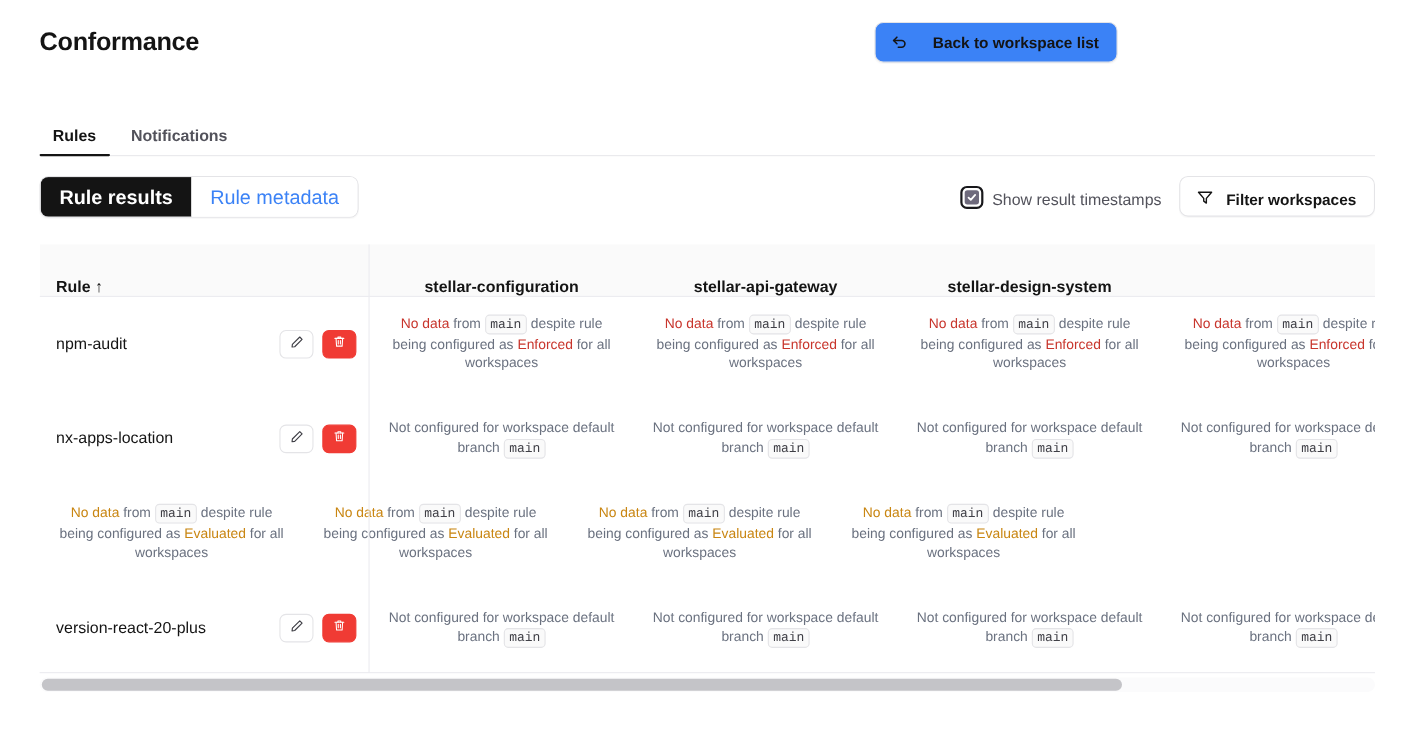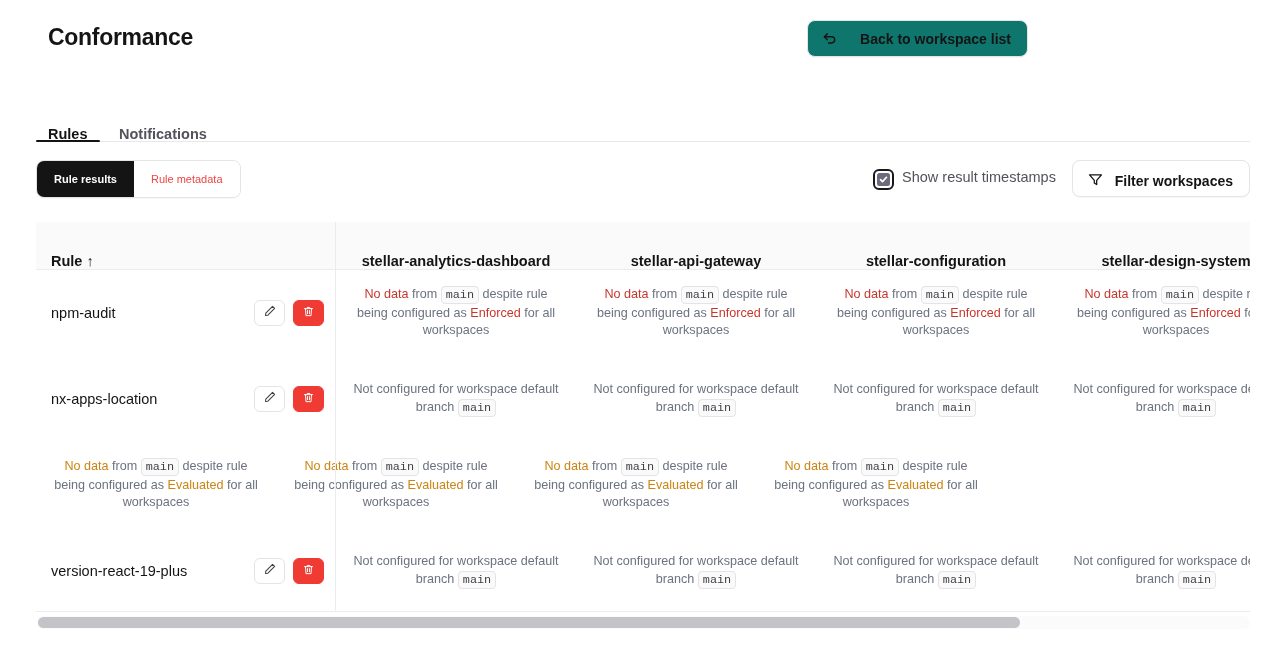--- a/index.html
+++ b/index.html
@@ -9,48 +9,48 @@
     background: #ffffff;
     font-family: "Liberation Sans", sans-serif;
     color: #1a1a1a;
     overflow: hidden;
   }
 
   .page { position: relative; width: 1286px; height: 667px; background: #fff; }
 
   
   .page-header {
-    position: absolute; left: 12px; top: 0; width: 1052px; height: 78px;
+    position: absolute; left: 0; top: 0; width: 1052px; height: 78px;
   }
   .page-title {
     position: absolute; left: 36px; top: 24px;
     font-size: 23px; font-weight: bold; letter-spacing: -0.3px; color: #141414;
   }
   .back-btn {
     position: absolute; right: 36px; top: 20px;
     height: 37px; padding: 0 16px 0 13px;
     display: flex; align-items: center; gap: 22px;
-    background: #0f766e; border: 1px solid #e4e4e7; border-radius: 8px;
+    background: #3b82f6; border: 1px solid #e4e4e7; border-radius: 8px;
     font-size: 14px; font-weight: bold; color: #141414;
     cursor: pointer;
     box-shadow: 0 1px 1px rgba(0,0,0,0.03);
   }
   .back-btn svg { display:block; }
 
   
   .tabs-bar {
     position: absolute; left: 0; top: 104px; width: 1286px; height: 38px;
   }
   .tabs-underline {
     position: absolute; left: 36px; top: 37px; width: 1214px; height: 1px;
     background: #e8e8ec;
   }
   .tab {
     position: absolute; top: 0; height: 38px;
-    display: flex; align-items: flex-end; padding-top: 2px;
+    display: flex; align-items: center; padding-top: 2px;
     font-size: 14.5px; cursor: pointer;
   }
   .tab-rules { left: 48px; font-weight: bold; color: #141414; }
   .tab-notifications { left: 119px; font-weight: bold; color: #52525b; }
   .tab-rules::after {
     content: ""; position: absolute; left: -12px; right: -12px; bottom: 0;
     height: 2.5px; background: #141414; border-radius: 2px;
   }
 
   
@@ -58,28 +58,28 @@
 
   .segmented {
     position: absolute; left: 36px; top: 0;
     display: flex; border: 1px solid #e4e4e7; border-radius: 8px;
     overflow: hidden; background: #fff;
     box-shadow: 0 1px 1px rgba(0,0,0,0.03);
   }
   .seg {
     height: 36px; padding: 0 17px;
     display: flex; align-items: center; justify-content: center;
-    font-size: 11px; cursor: pointer; white-space: nowrap;
+    font-size: 18px; cursor: pointer; white-space: nowrap;
   }
   .seg.active { background: #141414; color: #ffffff; font-weight: bold; }
-  .seg.inactive { background: #fff; color: #ef4444; }
+  .seg.inactive { background: #fff; color: #3b82f6; }
 
   .checkbox-wrap {
     position: absolute; left: 873px; top: 9px;
-    display: flex; align-items: flex-start; gap: 8px; cursor: pointer;
+    display: flex; align-items: flex-end; gap: 8px; cursor: pointer;
   }
   .checkbox {
     width: 21px; height: 21px; border-radius: 6px;
     border: 2.5px solid #18181b;
     display: flex; align-items: center; justify-content: center;
     background: #fff;
     flex: none;
   }
   .checkbox-inner {
     width: 13px; height: 13px; border-radius: 2.5px; background: #6e6a7c;
@@ -235,27 +235,24 @@
   <div class="table-region">
     <div class="table">
 
       <div class="divider-v"></div>
 
       <div class="thead">
         <div class="th th-rule">
           <span>Rule ↑</span>
         </div>
         <div class="th th-ws">
-          <span>stellar-analytics-dashboard</span>
+          <span>stellar-configuration</span>
         </div>
         <div class="th th-ws">
           <span>stellar-api-gateway</span>
-        </div>
-        <div class="th th-ws">
-          <span>stellar-configuration</span>
         </div>
         <div class="th th-ws">
           <span>stellar-design-system</span>
         </div>
 
       </div>
 
       <div id="tbody">
           <div class="trow">
             <div class="td td-rule">
@@ -330,21 +327,21 @@
             </div>
             <div class="td td-ws">
               <div class="cell-text"><span class="status-amber">No data</span><span> from </span><span class="code">main</span><span> despite rule being configured as </span><span class="status-amber">Evaluated</span><span> for all workspaces</span></div>
             </div>
             <div class="td td-ws">
               <div class="cell-text"><span class="status-amber">No data</span><span> from </span><span class="code">main</span><span> despite rule being configured as </span><span class="status-amber">Evaluated</span><span> for all workspaces</span></div>
             </div>
           </div>
           <div class="trow alt">
             <div class="td td-rule">
-              <span class="rule-name">version-react-19-plus</span>
+              <span class="rule-name">version-react-20-plus</span>
               <span class="rule-actions">
                 <span class="icon-btn edit">
                   <span><svg width="14" height="14" viewBox="0 0 20 20" fill="none" stroke="#3f3f46" stroke-width="1.5" stroke-linecap="round" stroke-linejoin="round">
                       <path d="M13.6 3.4 L16.6 6.4 L7 16 L3.6 16.4 L4 13 Z"></path>
                     </svg></span>
                 </span>
                 <span class="icon-btn delete">
                   <span><svg width="13" height="13" viewBox="0 0 20 20" fill="none" stroke="#ffffff" stroke-width="1.5" stroke-linecap="round" stroke-linejoin="round">
                       <path d="M3.8 5.6 H16.2"></path>
                       <path d="M8 5.6 V3.8 H12 V5.6"></path>

